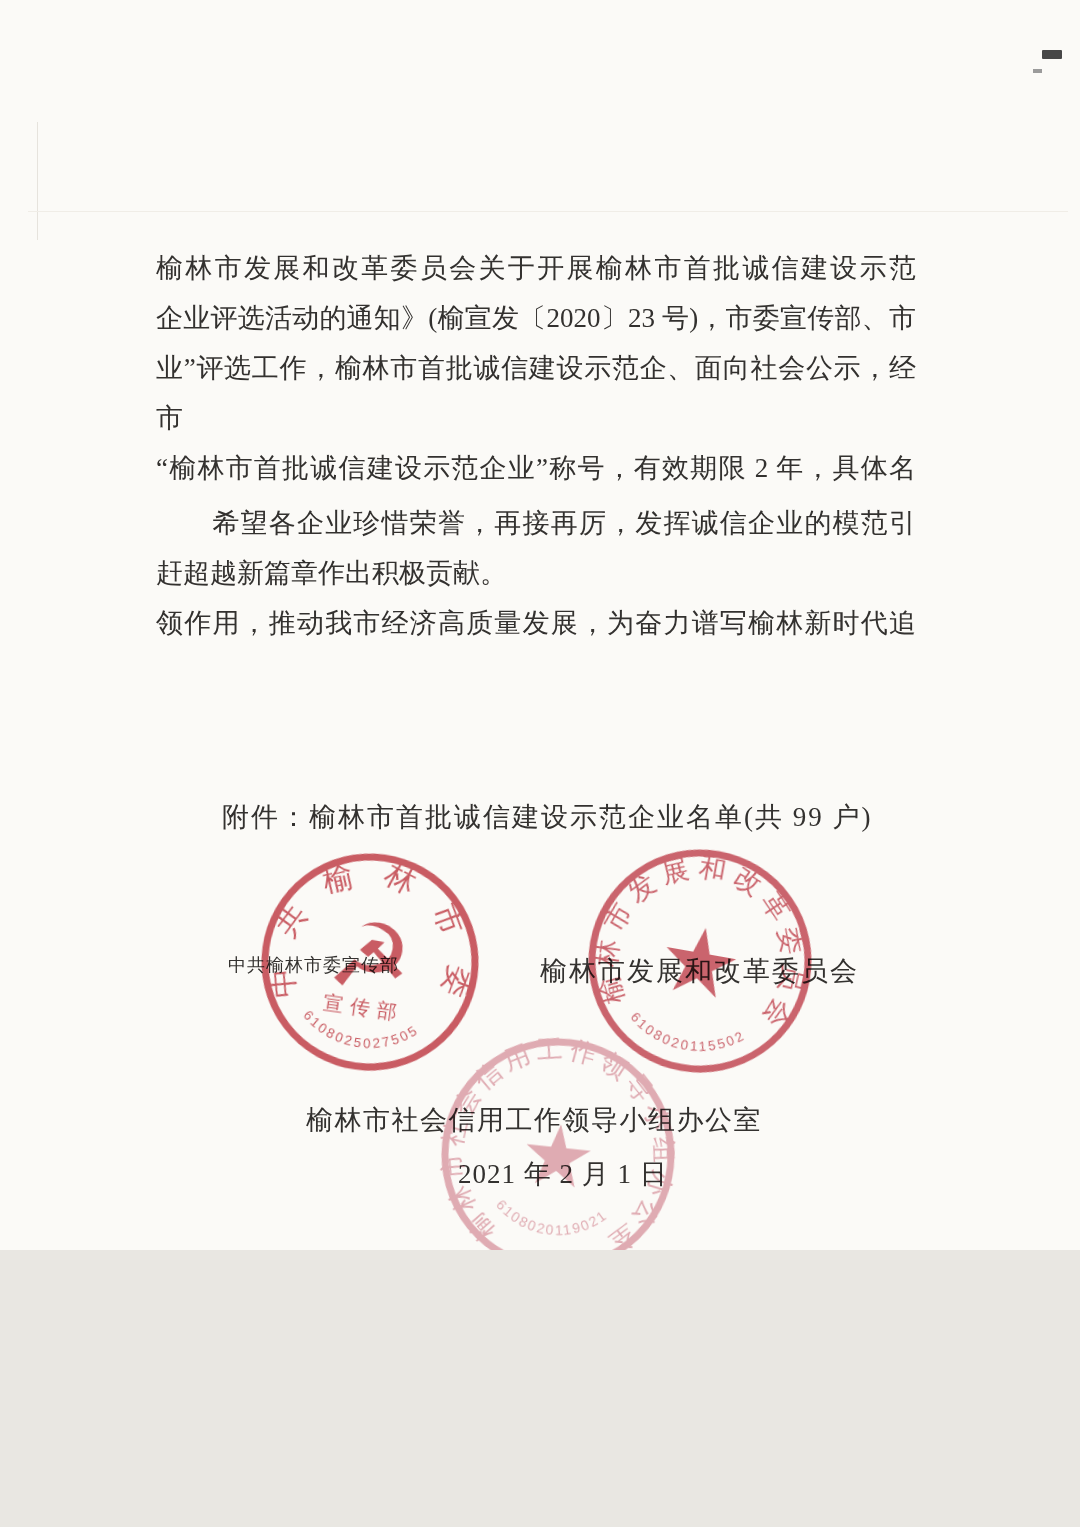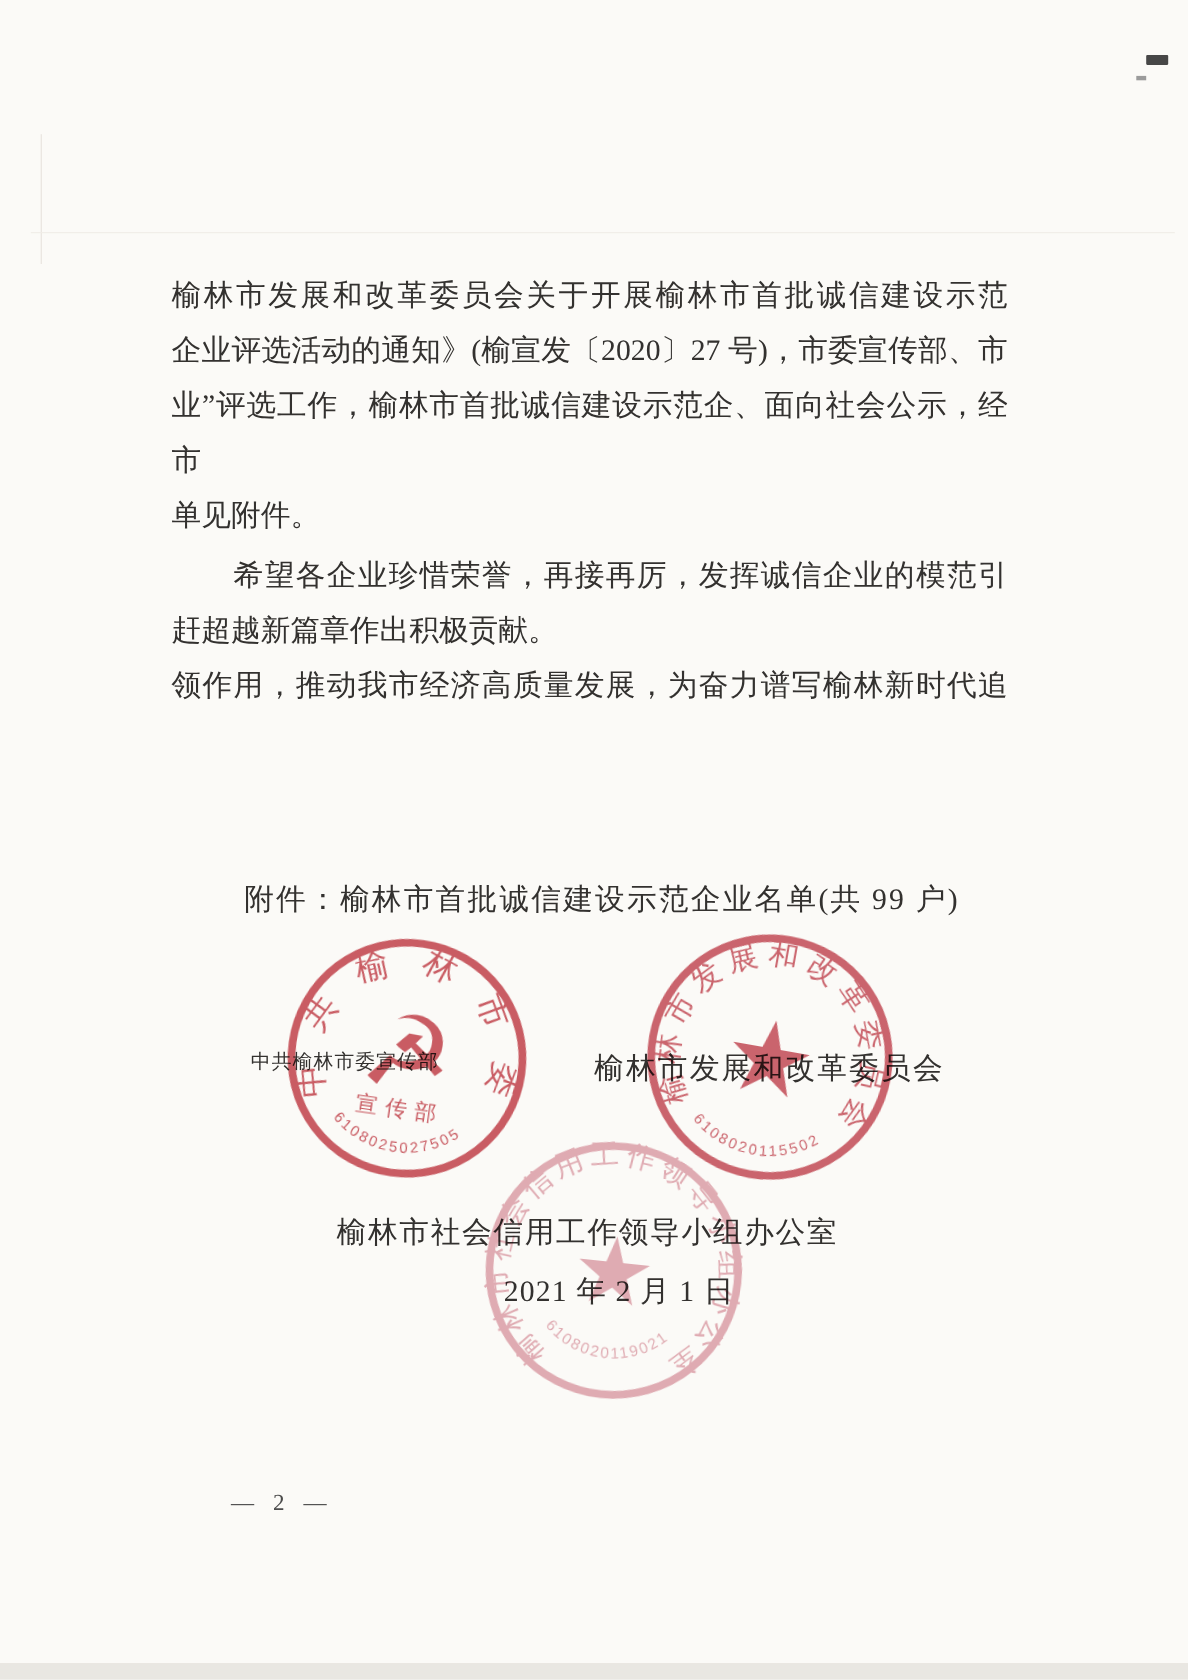--- a/index.html
+++ b/index.html
@@ -1,17 +1,17 @@
 <!DOCTYPE html>
 <html><head>
 <meta charset="utf-8">
 <style>
   html,body{margin:0;padding:0;background:#e9e7e2;}
   .page{
-    position:relative;width:1080px;height:1512px;margin:0 auto;
+    position:relative;width:1080px;height:1250px;margin:0 auto;
     background:#fbfaf7;overflow:hidden;
     font-family:"Liberation Serif","DejaVu Serif",serif;color:#33312f;
   }
   
   .body-text{position:absolute;left:156px;top:243px;width:760px;font-size:27px;line-height:50px;}
   .bline{text-align:justify;text-align-last:justify;}
   .bline.end{text-align-last:left;}
   .bline.para-start{margin-top:5px;}
   .attachment{position:absolute;left:222px;top:799px;font-size:27px;letter-spacing:2px;text-align:center;}
   
@@ -40,23 +40,23 @@
 <div class="page">
 
   <div class="mark-dark"></div>
   <div class="mark-small"></div>
   <div class="artifact-vline"></div>
   <div class="artifact-hline"></div>
 
   <div class="body-text">
 
   <div class="bline">榆林市发展和改革委员会关于开展榆林市首批诚信建设示范</div>
-      <div class="bline">企业评选活动的通知》(榆宣发〔2020〕27 号)，市委宣传部、市</div>
+      <div class="bline">企业评选活动的通知》(榆宣发〔2020〕23 号)，市委宣传部、市</div>
       <div class="bline">业”评选工作，榆林市首批诚信建设示范企、面向社会公示，经市</div>
-      <div class="bline end">单见附件。</div>
+      <div class="bline">“榆林市首批诚信建设示范企业”称号，有效期限 2 年，具体名</div>
       <div class="bline para-start">　　希望各企业珍惜荣誉，再接再厉，发挥诚信企业的模范引</div>
       <div class="bline end">赶超越新篇章作出积极贡献。</div>
       <div class="bline">领作用，推动我市经济高质量发展，为奋力谱写榆林新时代追</div>
     </div>
 
   <div class="attachment">附件：榆林市首批诚信建设示范企业名单(共 99 户)</div>
 
   <div class="sig-left">中共榆林市委宣传部</div>
   <div class="sig-right">榆林市发展和改革委员会</div>
   <div class="office">榆林市社会信用工作领导小组办公室</div>

